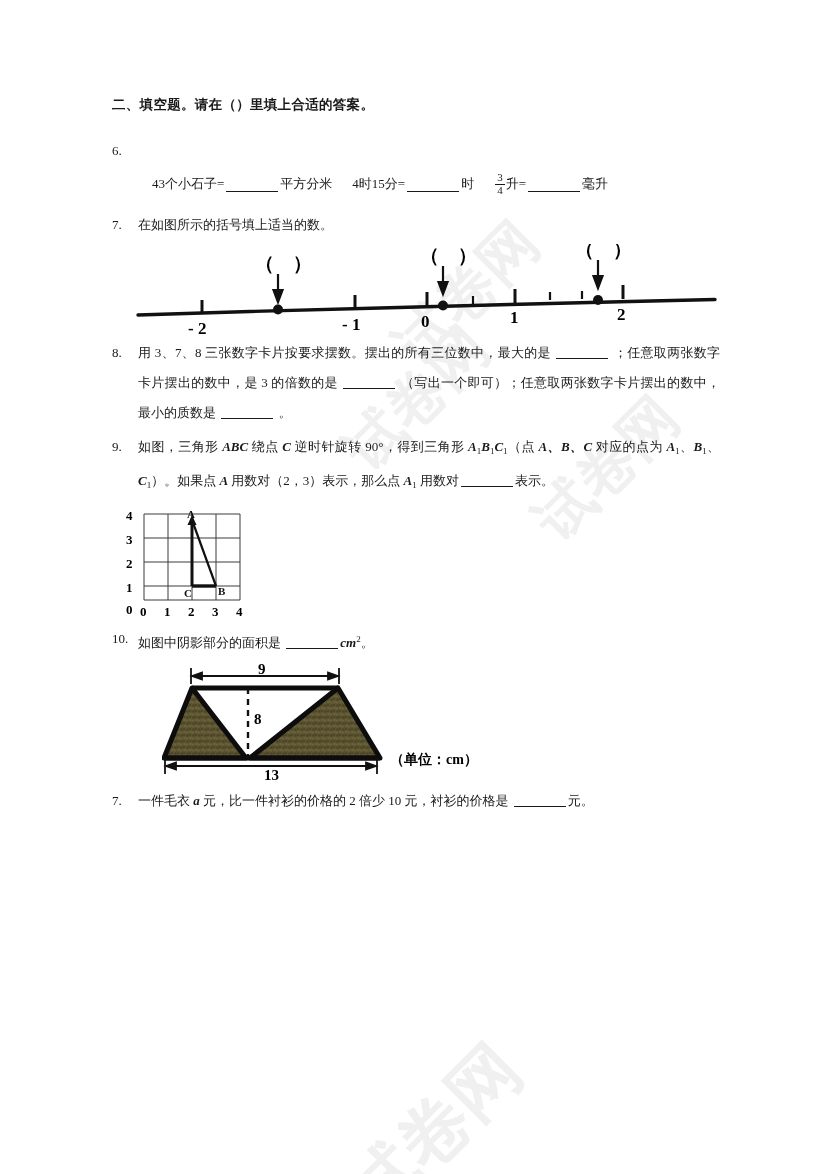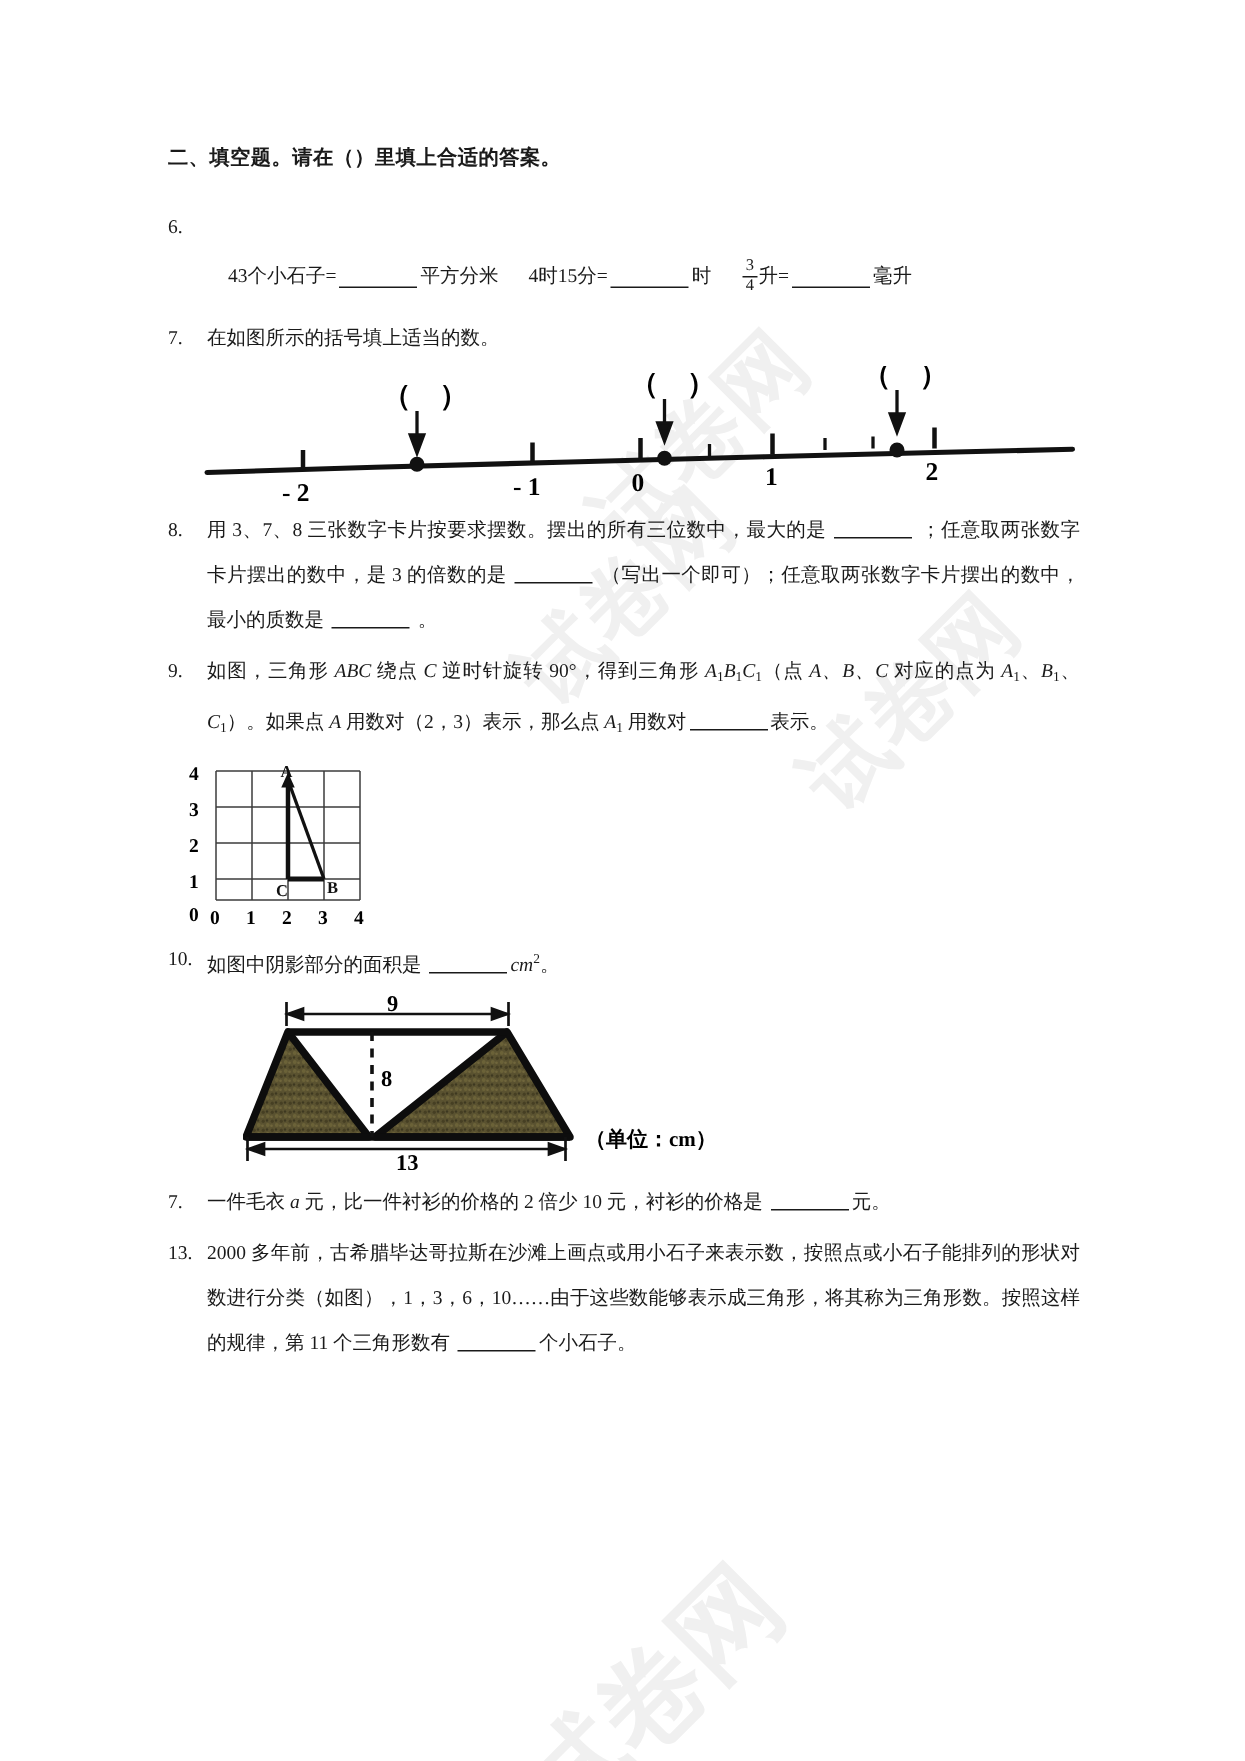--- a/index.html
+++ b/index.html
@@ -76,21 +76,21 @@
 
   .blank {
     display: inline-block;
     border-bottom: 1px solid #1a1a1a;
     min-width: 52px;
     height: 14px;
     vertical-align: -2px;
     margin: 0 2px;
   }
 
-  em.it { font-style: italic; font-family: "Liberation Serif", serif; }
+  em.it { font-style: italic; font-family: "Liberation Serif", serif; font-weight: bold; }
   .sub { font-size: 9px; vertical-align: -3px; }
   .sup { font-size: 9px; vertical-align: 5px; }
 
   
   .frac {
     display: inline-block;
     vertical-align: -8px;
     text-align: center;
     font-size: 11px;
     line-height: 1.05;
@@ -336,21 +336,14 @@
 
 
   <div class="q-block">
     <span class="q-num">7.</span>
     <span class="q-text">
       <span>一件毛衣 </span><em class="it">a</em><span> 元，比一件衬衫的价格的 2 倍少 10 元，衬衫的价格是</span>
       <span class="blank"></span><span>元。</span>
     </span>
   </div>
 
-  <div class="q-block">
-    <span class="q-num">13.</span>
-    <span class="q-text">
-      <span>2000 多年前，古希腊毕达哥拉斯在沙滩上画点或用小石子来表示数，按照点或小石子能排列的形状对数进行分类（如图），1，3，6，10……由于这些数能够表示成三角形，将其称为三角形数。按照这样的规律，第 11 个三角形数有</span>
-      <span class="blank"></span><span>个小石子。</span>
-    </span>
-  </div>
 
 </div>
 
 </body></html>

